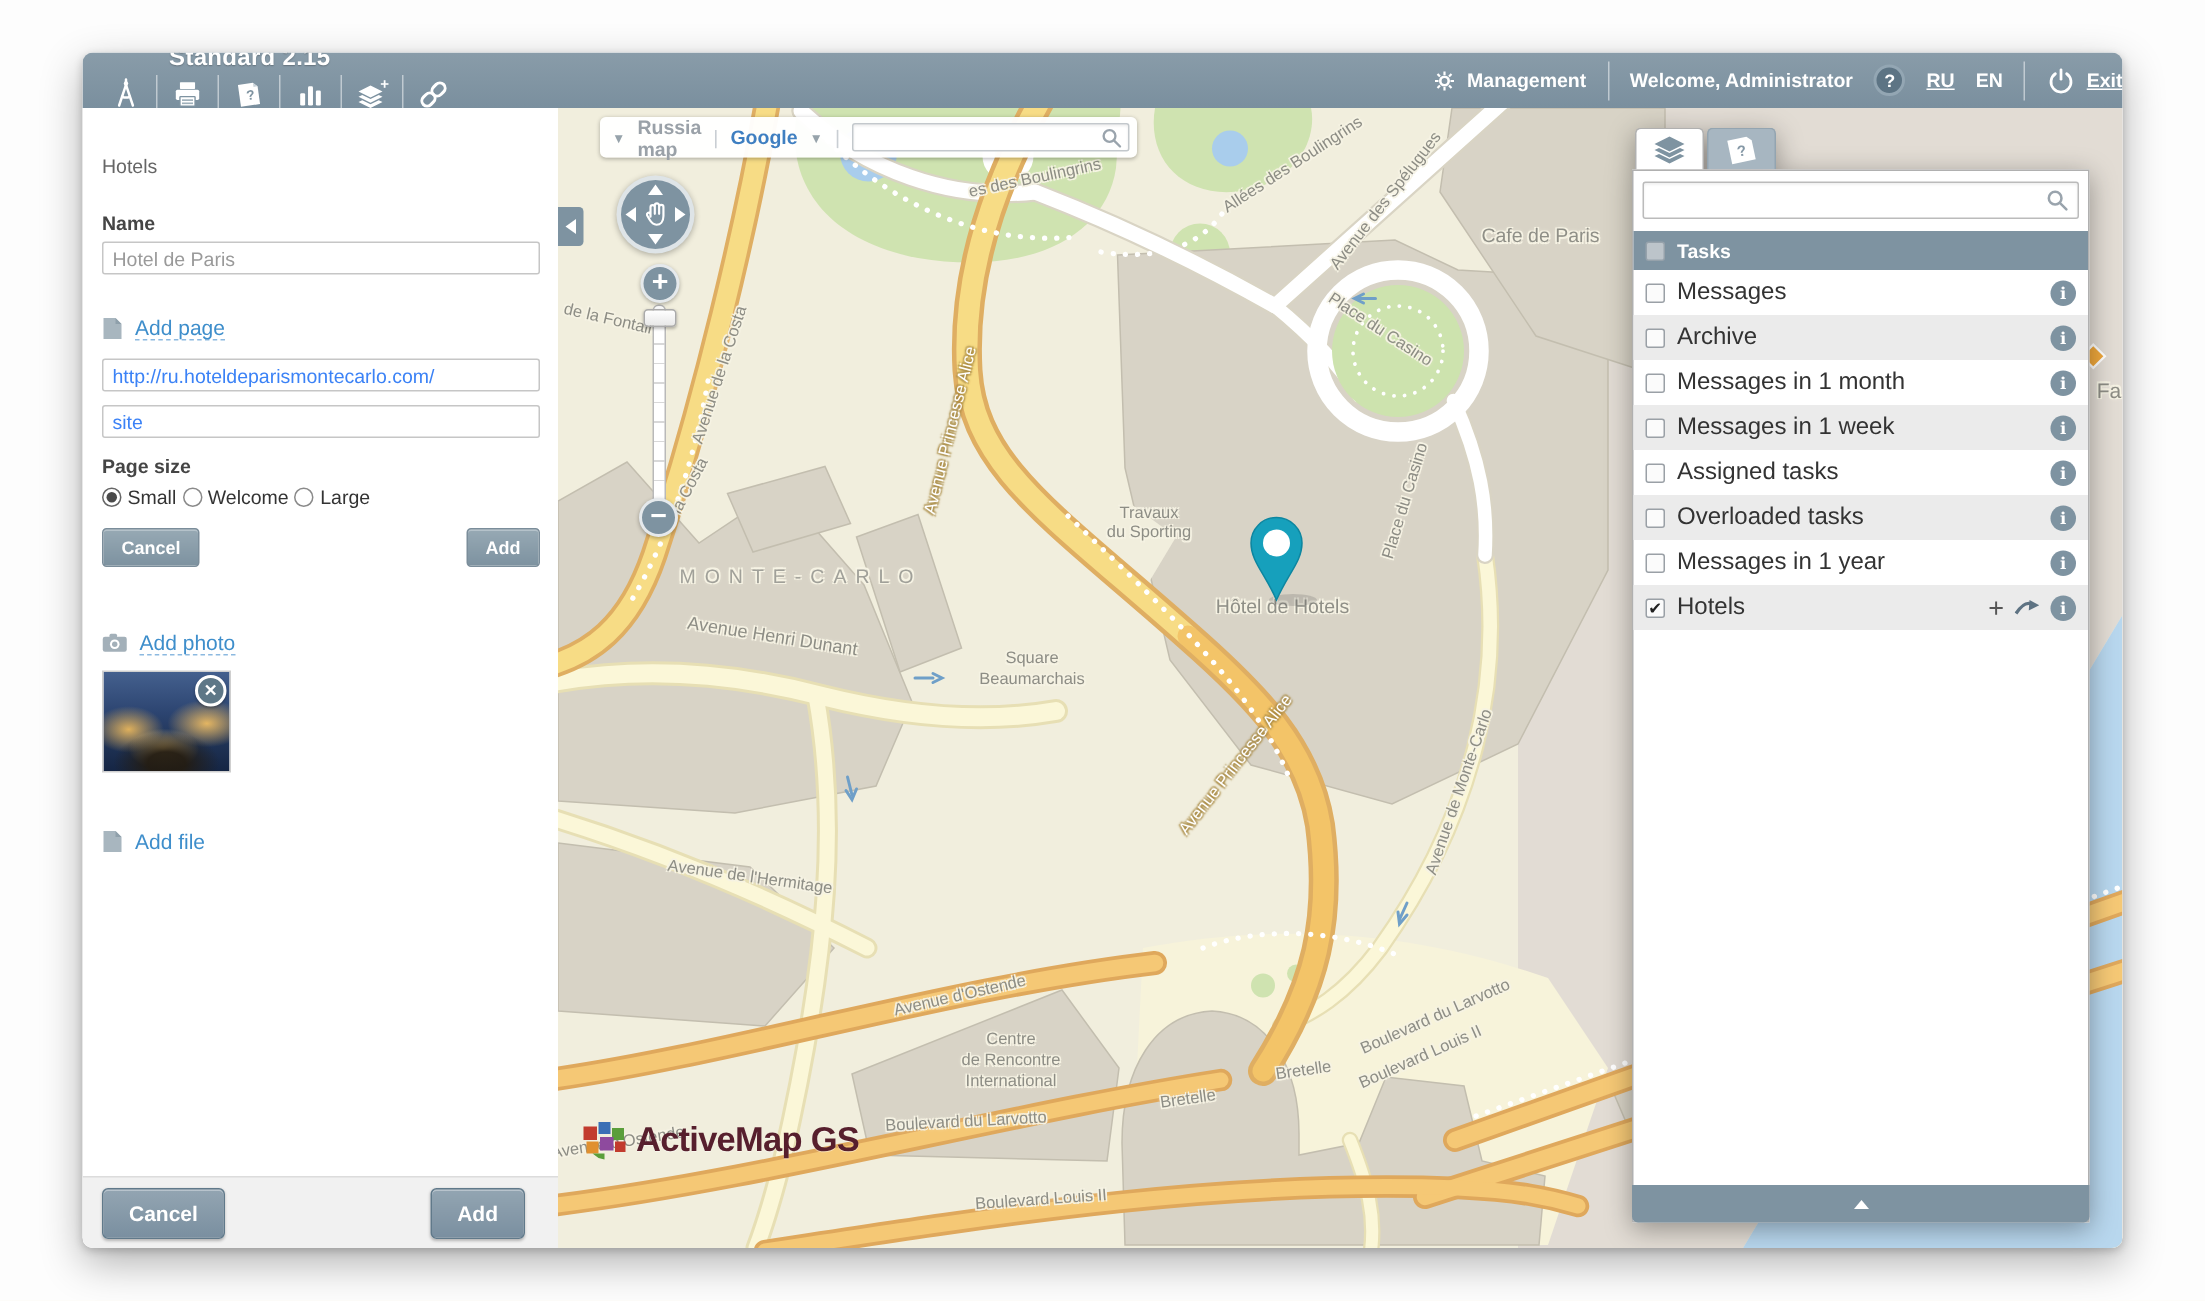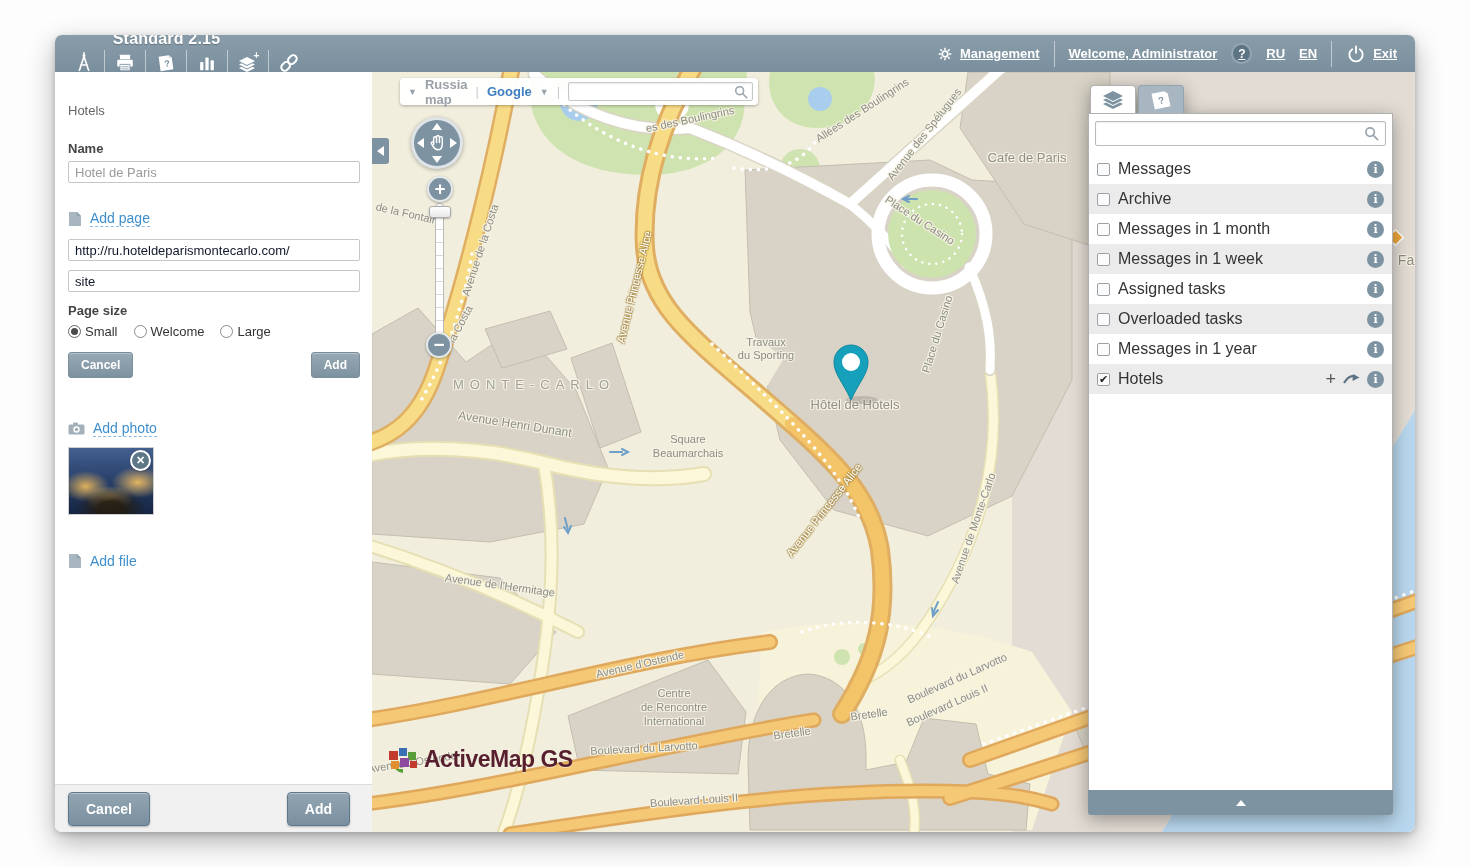--- a/index.html
+++ b/index.html
@@ -10,45 +10,45 @@
 
   
   .topbar { position:absolute; left:0; top:0; width:100%; height:37px;
             background:linear-gradient(#8а9ba9,#7e93a1); background:linear-gradient(#899ca9,#7a8f9e);
             display:flex; align-items:center; justify-content:space-between; color:#fff; }
   .tb-left { display:flex; align-items:center; padding-left:12px;flex-direction:column; }
   .app-title { font-size:16px; font-weight:bold; letter-spacing:.2px; text-shadow:0 1px 1px rgba(0,0,0,.25); margin-right:40px; }
   .tb-tools { display:flex; align-items:center; }
   .tb-btn { width:34px; height:30px; display:flex; align-items:center; justify-content:center; cursor:pointer; }
   .tb-sep { width:1px; height:26px; background:rgba(255,255,255,.5); margin:0 3px; }
-  .tb-right { display:flex; align-items:center; gap:14px; padding-right:18px; font-size:13px; font-weight:bold;text-decoration:underline; }
+  .tb-right { display:flex; align-items:center; gap:14px; font-size:13px; font-weight:bold; }
   .tb-item { display:flex; align-items:center; gap:7px; cursor:pointer; }
   .tb-vsep { width:1px; height:26px; background:rgba(255,255,255,.5); }
   .help-badge { width:21px; height:21px; border-radius:50%; background:#5d7484; border:2px solid #93a6b3;
                 display:flex; align-items:center; justify-content:center; font-size:12px; font-weight:bold; cursor:pointer; }
   .lang { cursor:pointer; color:#fff; }
   .lang.ru { text-decoration:underline; }
   .exit-wrap { display:flex; align-items:center; gap:7px; cursor:pointer; }
   .exit-label { color:#fff; text-decoration:underline; }
 
   
   .left-panel { position:absolute; left:0; top:37px; width:317px; bottom:0; background:#fff; z-index:5; }
   .form-content { padding:12px 12px 0 13px; }
   .form-title { font-size:17px; font-weight:bold; color:#454545; margin-top:6px; }
   .form-layer { font-size:13px; color:#666; margin-top:19px; }
   .field-label { font-size:13px; font-weight:bold; color:#454545; margin-top:23px; }
-  .txt-input { width:100%; height:22px; border:1px solid #c6c6c6; border-radius:2px; font-size:13px; color:#0f172a;
+  .txt-input { width:100%; height:22px; border:1px solid #c6c6c6; border-radius:2px; font-size:13px; color:#3b82f6;
                padding:0 6px; margin-top:5px; font-family:"Liberation Sans",sans-serif; background:#fff; }
   .txt-input.ghost { color:#9a9a9a; }
   .link-row { display:flex; align-items:center; gap:8px; margin-top:27px; }
   .link-row.mt-lg { margin-top:42px; }
   .link-row.mt-xl { margin-top:38px; }
   .app-link { color:#3e8ecb; font-size:14px; text-decoration:none; border-bottom:1px dashed #8cb9e0; cursor:pointer; }
   .app-link.solid { border-bottom:none; }
-  .radio-row { display:flex; align-items:center; gap:16px; margin-top:6px; }
+  .radio-row { display:flex; align-items:center; gap:4px; margin-top:6px; }
   .radio-opt { display:flex; align-items:center; gap:4px; font-size:13px; color:#333; cursor:pointer; }
   .radio { width:13px; height:13px; border-radius:50%; border:1px solid #8a8a8a; background:#fff; display:flex; align-items:center; justify-content:center; }
   .radio .radio-dot { width:7px; height:7px; border-radius:50%; background:transparent; }
   .radio.sel { border-color:#666; }
   .radio.sel .radio-dot { background:#4a4a4a; }
   .inline-btn-row { display:flex; justify-content:space-between; margin-top:13px; }
   .btn-small { background:linear-gradient(#97a9b4,#7d92a0); color:#fff; font-weight:bold; font-size:12px;
                padding:5px 12px; border-radius:3px; border:1px solid #7b8d9a; cursor:pointer;
                box-shadow:inset 0 1px 0 rgba(255,255,255,.3); font-family:"Liberation Sans",sans-serif; }
   .photo-thumb { position:relative; width:86px; height:68px; margin-top:10px; border:1px solid #cfcfcf; background:
@@ -535,20 +535,24 @@
         </div>
       </div>
       <div class="panel-body">
         <div class="panel-search">
           <input type="text" value="" style="">
           <svg width="15" height="15" viewBox="0 0 16 16">
                 <circle cx="6.5" cy="6.5" r="4.5" fill="none" stroke="#9aa4ad" stroke-width="1.8"></circle>
                 <path d="M10,10 L14.5,14.5" stroke="#9aa4ad" stroke-width="1.8" stroke-linecap="round"></path>
               </svg>
         </div>
+        <div class="group-header">
+          <span class="cb hdr"></span>
+          <span class="glabel">Tasks</span>
+        </div>
         <div>
               <div class="trow">
                 <span class="cb"></span>
                 <span class="tlabel">Messages</span>
                 <span class="tactions">
                   <span class="info">i</span>
                 </span>
               </div>
               <div class="trow alt">
                 <span class="cb"></span>

